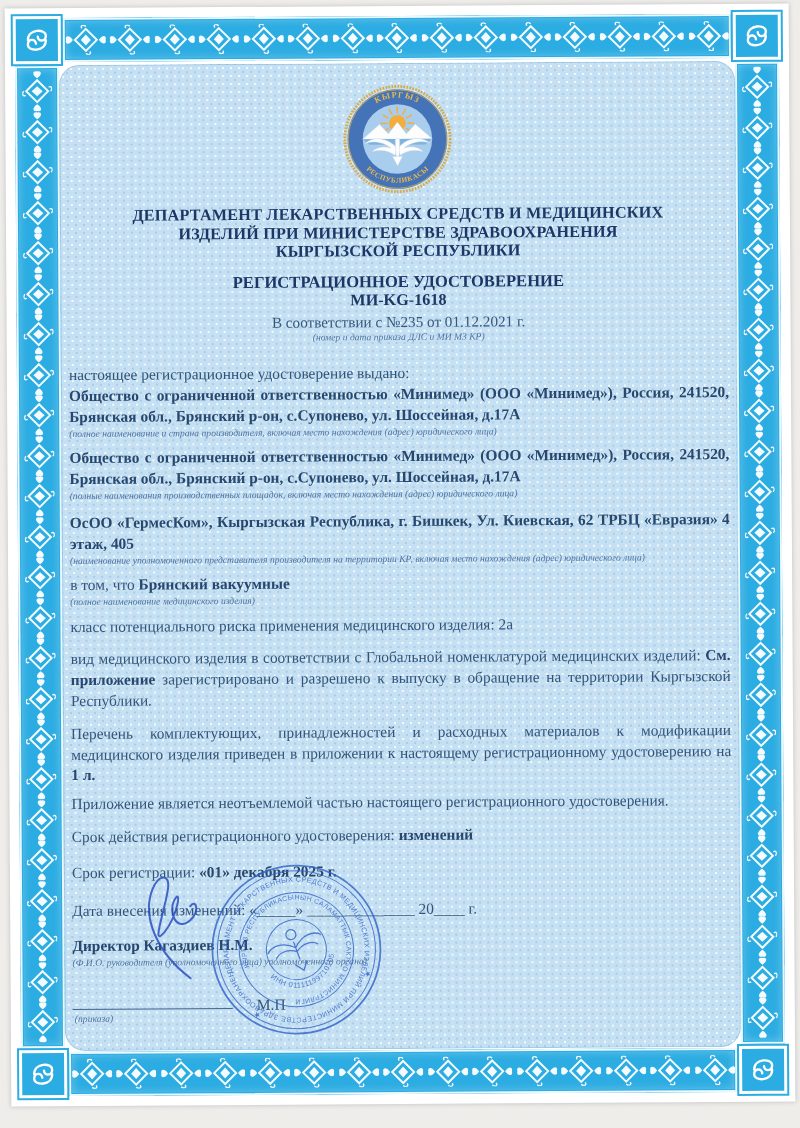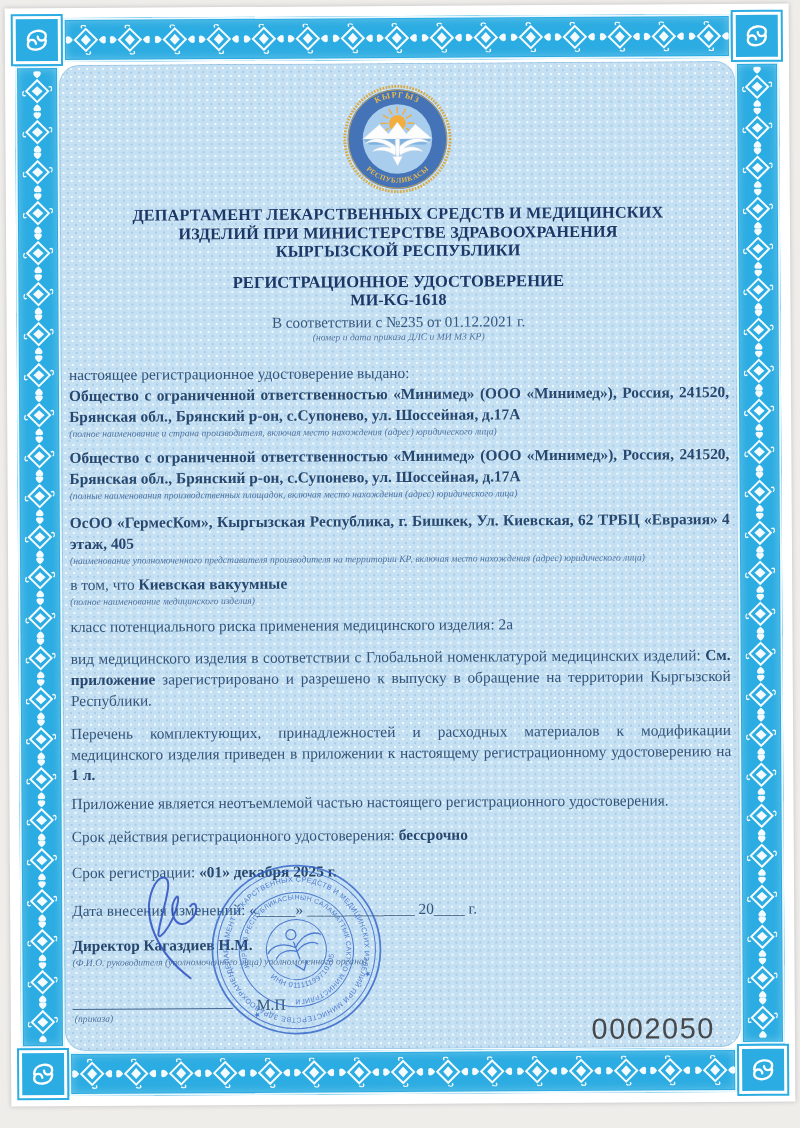--- a/index.html
+++ b/index.html
@@ -795,32 +795,32 @@
 
         <p class="t just b">Общество с ограниченной ответственностью «Минимед» (ООО «Минимед»), Россия, 241520, Брянская обл., Брянский р-он, с.Супонево, ул. Шоссейная, д.17А</p>
         <div class="cap">(полное наименование и страна производителя, включая место нахождения (адрес) юридического лица)</div>
 
         <p class="t just b m9">Общество с ограниченной ответственностью «Минимед» (ООО «Минимед»), Россия, 241520, Брянская обл., Брянский р-он, с.Супонево, ул. Шоссейная, д.17А</p>
         <div class="cap">(полные наименования производственных площадок, включая место нахождения (адрес) юридического лица)</div>
 
         <p class="t just b m12">ОсОО «ГермесКом», Кыргызская Республика, г. Бишкек, Ул. Киевская, 62 ТРБЦ «Евразия» 4 этаж, 405</p>
         <div class="cap">(наименование уполномоченного представителя производителя на территории КР, включая место нахождения (адрес) юридического лица)</div>
 
-        <p class="t m9"><span>в том, что </span><span class="b">Киевская вакуумные</span></p>
+        <p class="t m9"><span>в том, что </span><span class="b">Брянский вакуумные</span></p>
         <div class="cap">(полное наименование медицинского изделия)</div>
 
         <p class="t m9">класс потенциального риска применения медицинского изделия: 2а</p>
 
         <p class="t just m12"><span>вид медицинского изделия в соответствии с Глобальной номенклатурой медицинских изделий: </span><span class="b">См. приложение</span><span> зарегистрировано и разрешено к выпуску в обращение на территории Кыргызской Республики.</span></p>
 
         <p class="t just m12"><span>Перечень комплектующих, принадлежностей и расходных материалов к модификации медицинского изделия приведен в приложении к настоящему регистрационному удостоверению на </span><span class="b">1 л.</span></p>
 
         <p class="t m8">Приложение является неотъемлемой частью настоящего регистрационного удостоверения.</p>
 
-        <p class="t m12"><span>Срок действия регистрационного удостоверения: </span><span class="b">бессрочно</span></p>
+        <p class="t m12"><span>Срок действия регистрационного удостоверения: </span><span class="b">изменений</span></p>
 
         <p class="t m15"><span>Срок регистрации: </span><span class="b">«01» декабря 2025 г.</span></p>
 
         <p class="t m17">Дата внесения изменений: «_____» ______________ 20____ г.</p>
 
         <p class="t b m15">Директор Кагаздиев Н.М.</p>
         <div class="cap">(Ф.И.О. руководителя (уполномоченного лица) уполномоченного органа)</div>
 
         <div class="sig-row">
           <div class="sig-line"></div>
@@ -857,17 +857,16 @@
           </text>
           <text font-size="8" x="27" y="140">★</text>
           <text font-size="8" x="145" y="140">★</text>
         </g>
         <g stroke="#3465c8" fill="none" stroke-width="1.3" stroke-linecap="round">
           <circle cx="90" cy="74" r="5"></circle>
           <path d="M90,82 L90,100 M90,88 C80,78 68,78 62,84 M90,88 C100,78 112,78 118,84 M90,92 C82,86 72,87 68,92 M90,92 C98,86 108,87 112,92 M84,104 L90,112 L96,104"></path>
         </g>
       </svg>
 
-      <div class="serial">0002050</div>
     </div>
 
   </div>
 </div>
 
 </body></html>

